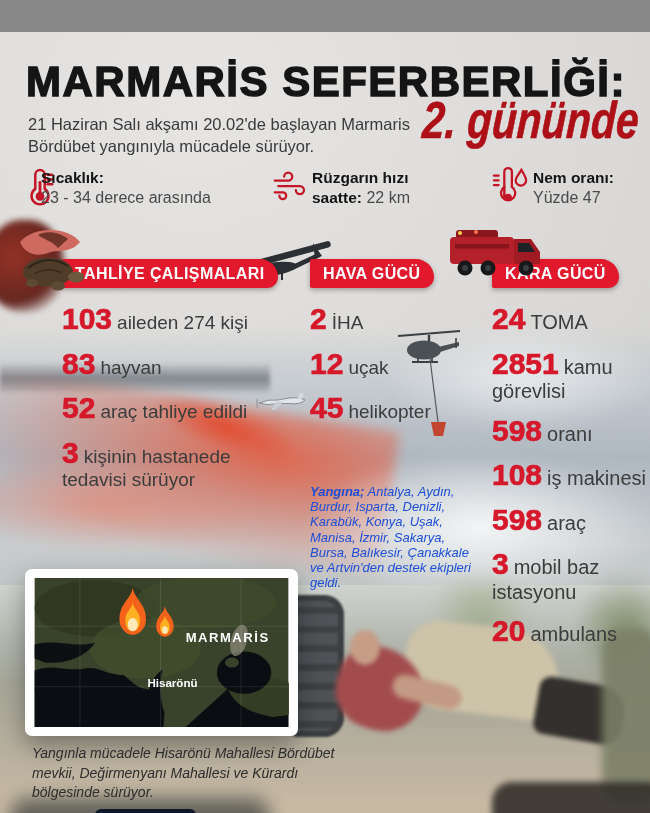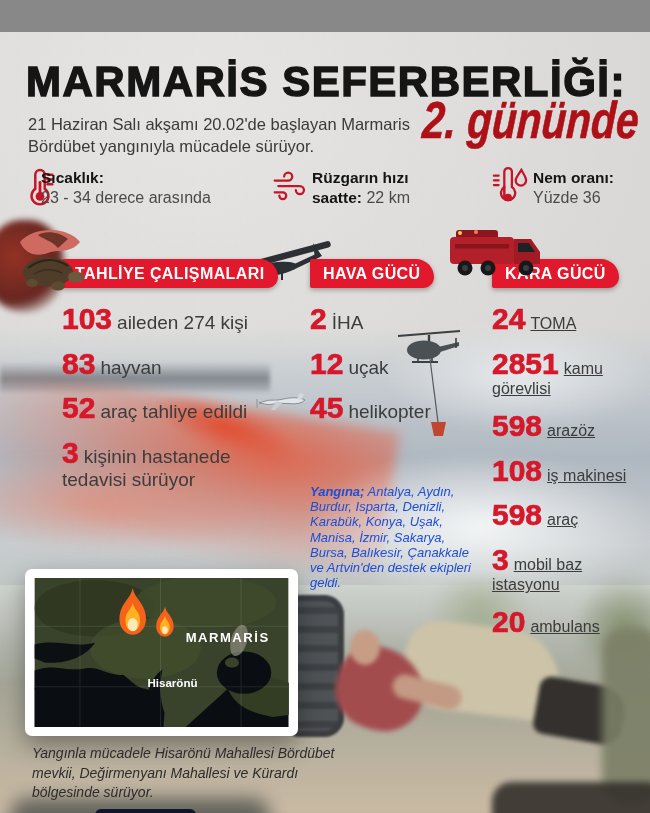--- a/index.html
+++ b/index.html
@@ -85,21 +85,21 @@
   .col1{left:62px;top:227px;width:225px;}
   .col2{left:310px;top:227px;width:178px;}
   .col3{left:492px;top:227px;width:154px;}
   .banner{display:inline-block;background:#e2192c;color:#fff;font-weight:700;font-size:16px;
       letter-spacing:.4px;height:29px;line-height:29px;padding:0 13px;white-space:nowrap;
       border-radius:2px 20px 12px 2px;box-shadow:0 2px 5px rgba(0,0,0,.3);}
   .stats{margin-top:14px;}
   .stat{margin-bottom:11px;line-height:1.12;color:#3c3c3c;}
   .stat .num{font-size:30px;font-weight:700;color:#d6182b;-webkit-text-stroke:.7px #d6182b;margin-right:5px;}
   .stat .lbl{font-size:19px;}
-  .col3 .stat .lbl{font-size:16px;text-decoration:underline;}
+  .col3 .stat .lbl{font-size:20px;}
   .support-note{left:310px;top:452px;width:172px;font-size:13px;line-height:1.17;font-style:italic;
       color:#1d4ed8;z-index:6;}
   .support-note b{font-weight:700;}
 
   
   .img-turtle{left:8px;top:190px;width:84px;height:82px;z-index:7;filter:blur(.5px);}
   .img-drone{left:236px;top:190px;width:102px;height:74px;z-index:5;filter:blur(.4px);}
   .img-truck{left:446px;top:186px;width:102px;height:72px;z-index:7;filter:blur(.4px);}
   .col .banner{position:relative;z-index:6;}
 
@@ -207,21 +207,21 @@
         <line x1="13" y1="32" x2="13" y2="22" stroke-width="2.6"></line>
         <line x1="2" y1="10" x2="7" y2="10"></line>
           <line x1="2" y1="15" x2="7" y2="15"></line>
           <line x1="2" y1="20" x2="7" y2="20"></line>
         <path d="M31,4 C34,9 36,12 36,15 a5.5,5.5 0 1 1 -11,0 C25,12 28,9 31,4 Z"></path>
       </g>
       <circle cx="17" cy="33" r="4" fill="#c41425"></circle>
     </svg>
     <div class="w-text w3-text">
       <b>Nem oranı:</b><br>
-      <span>Yüzde 36</span>
+      <span>Yüzde 47</span>
     </div>
   </div>
 
   <svg class="abs img-turtle" viewBox="0 0 84 82">
     <path d="M12,20 C28,2 62,6 72,20 C62,32 50,27 40,31 C28,35 17,32 12,20 Z" fill="#cf6a60"></path>
     <path d="M30,13 C38,8 52,10 60,17 L50,26 C44,19 35,17 30,13 Z" fill="#5e2a1f" opacity=".85"></path>
     <ellipse cx="40" cy="50" rx="25" ry="14.5" fill="#4f3d2a"></ellipse>
     <path d="M20,46 q20,-15 40,-2" stroke="#2f2418" stroke-width="2" fill="none"></path>
     <path d="M26,52 q14,-8 28,-1" stroke="#2f2418" stroke-width="1.4" fill="none" opacity=".7"></path>
     <ellipse cx="68" cy="55" rx="8" ry="5.5" fill="#6d5a3e"></ellipse>
@@ -294,21 +294,21 @@
   <div class="col col3">
     <div class="banner">KARA GÜCÜ</div>
     <div class="stats">
       <div class="stat">
         <span class="num">24</span><span class="lbl">TOMA</span>
       </div>
       <div class="stat">
         <span class="num">2851</span><span class="lbl">kamu görevlisi</span>
       </div>
       <div class="stat">
-        <span class="num">598</span><span class="lbl">arazöz</span>
+        <span class="num">598</span><span class="lbl">oranı</span>
       </div>
       <div class="stat">
         <span class="num">108</span><span class="lbl">iş makinesi</span>
       </div>
       <div class="stat">
         <span class="num">598</span><span class="lbl">araç</span>
       </div>
       <div class="stat">
         <span class="num">3</span><span class="lbl">mobil baz istasyonu</span>
       </div>

